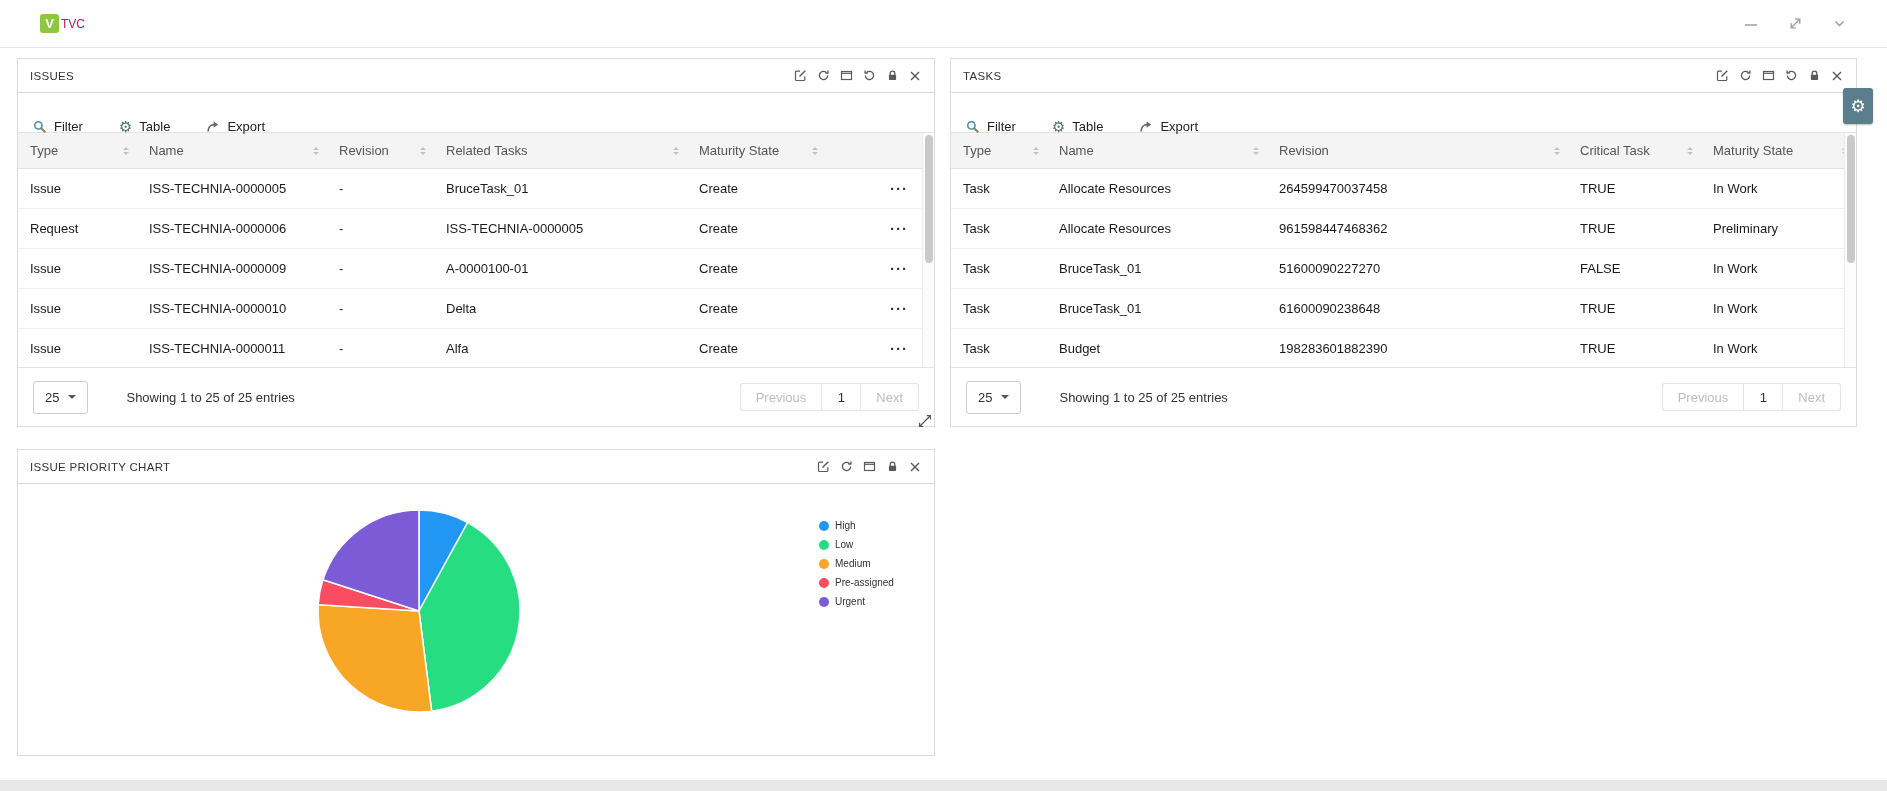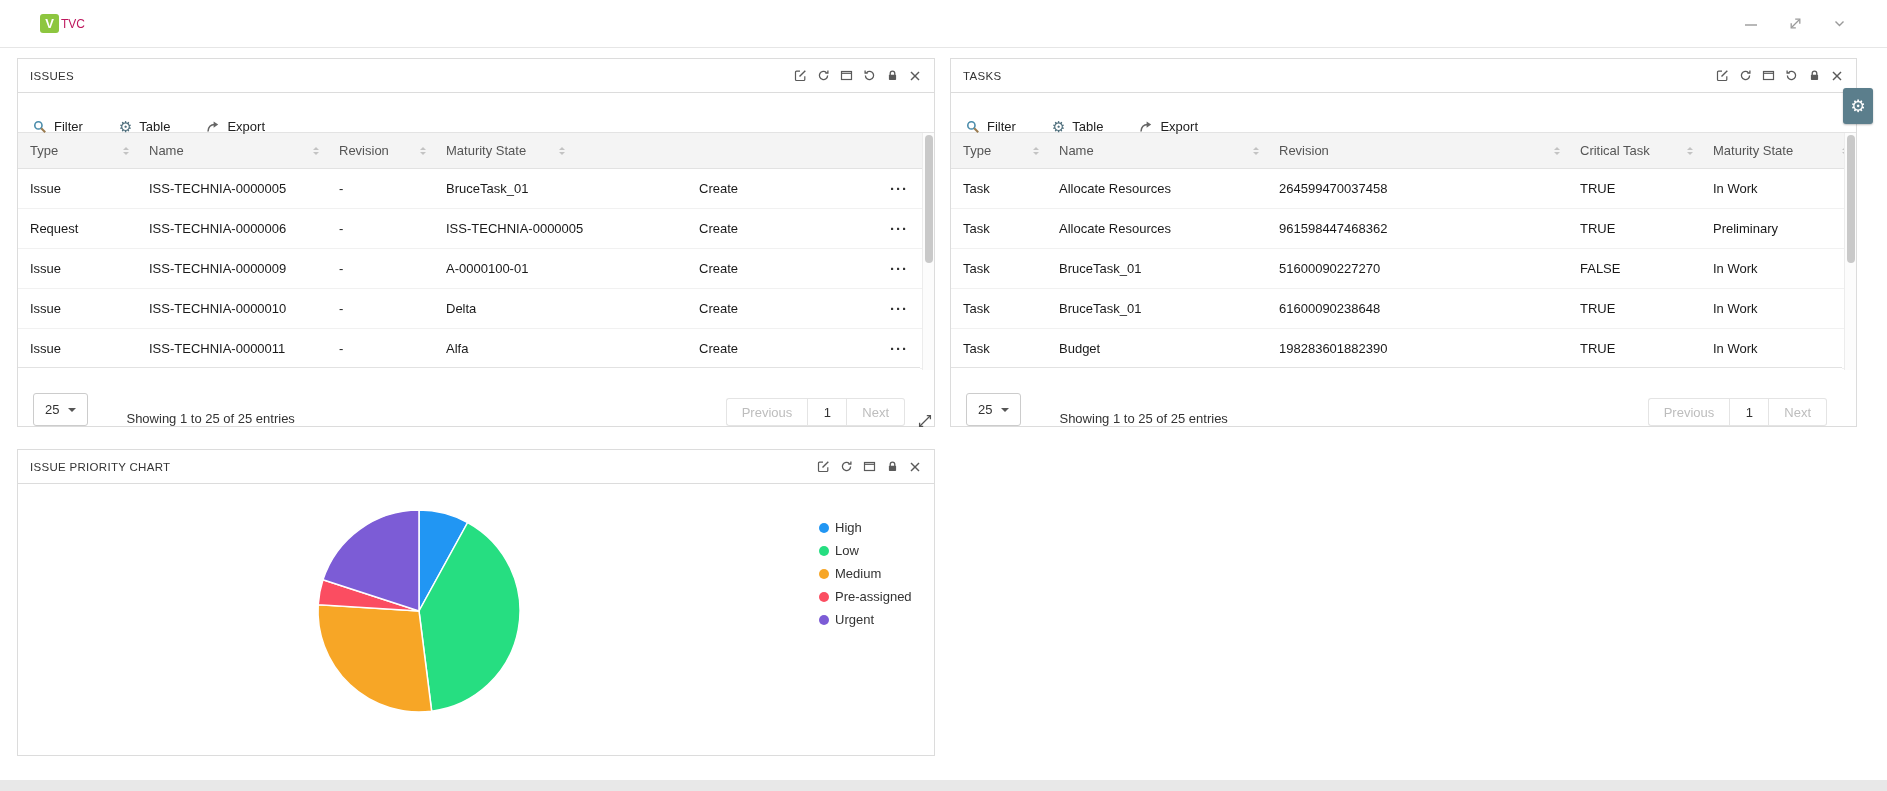--- a/index.html
+++ b/index.html
@@ -52,40 +52,40 @@
   .t-type{width:96px} .t-name{width:220px} .t-rev{width:301px} .t-crit{width:133px} .t-mat{flex:1}
 
   .row-menu { margin-left:auto; margin-right:26px; border:none; background:none; cursor:pointer;
               font-size:15px; font-weight:bold; color:#333; letter-spacing:1px; line-height:1; }
 
   .vscrollbar { position:absolute; right:0; top:74px; width:12px; height:237px;
                 background:#fcfcfc; border-left:1px solid #ececec; }
   .vthumb { position:absolute; top:2px; left:2px; width:8px; height:128px; background:#c9c9c9; border-radius:4px; }
 
   
-  .panel-footer { position:absolute; left:0; right:14px; bottom:0; height:59px; border-top:1px solid #e2e2e2;
-                  background:#fff; display:flex; align-items:flex-end; padding:0 15px; }
+  .panel-footer { position:absolute; left:0; right:0; bottom:0; height:59px; border-top:1px solid #e2e2e2;
+                  background:#fff; display:flex; align-items:center; padding:8px 15px; }
   .pagesize { display:flex; align-items:center; gap:9px; border:1px solid #ccc; border-radius:3px; height:33px;
               padding:0 11px; font-size:13px; color:#333; background:#fff; cursor:pointer; }
   .caret-down { width:0; height:0; border:4px solid transparent; border-top-color:#555; margin-top:4px; }
   .showing { margin-left:38px; font-size:13px; color:#333; }
   .pagination { margin-left:auto; display:flex; }
   .pg { height:28px; padding:0 15px; display:flex; align-items:center; justify-content:center;
         font-size:13px; background:#fff; border:1px solid #e4e4e4; cursor:pointer; }
   .pg-prev { color:#bdbdbd; border-right:none; border-radius:3px 0 0 3px; }
   .pg-cur  { color:#333; min-width:40px; }
   .pg-next { color:#bdbdbd; border-left:none; border-radius:0 3px 3px 0; }
 
   .resize-handle { position:absolute; right:0px; bottom:-4px; width:18px; height:18px; cursor:nwse-resize; }
 
   
   .chart-body { position:relative; width:100%; height:271px; background:#fff; }
   .pie-wrap { position:absolute; left:295px; top:21px; }
   .legend { position:absolute; left:801px; top:36px; display:flex; flex-direction:column; gap:8px; }
-  .legend-item { display:flex; align-items:center; gap:6px; font-size:13px; color:#333; }
+  .legend-item { display:flex; align-items:center; gap:6px; font-size:10px; color:#333; }
   .legend-dot { width:10px; height:10px; border-radius:50%; flex:0 0 auto; }
 
   
   .settings-tab { position:absolute; left:1843px; top:88px; width:30px; height:36px; background:#5b7e8c;
                   border-radius:3px; display:flex; align-items:center; justify-content:center;
                   color:#fff; font-size:17px; z-index:10; cursor:pointer; box-shadow:0 1px 2px rgba(0,0,0,.25); }
   .bottom-strip { position:absolute; left:0; bottom:0; width:100%; height:11px; background:#e8e8e8; }
 </style>
 </head>
 <body>
@@ -188,20 +188,27 @@
     </div>
     <div class="th i-name">
       <span>Name</span>
         <span class="sort">
           <i class="up"></i>
           <i class="dn"></i>
         </span>
     </div>
     <div class="th i-rev">
       <span>Revision</span>
+        <span class="sort">
+          <i class="up"></i>
+          <i class="dn"></i>
+        </span>
+    </div>
+    <div class="th i-rel">
+      <span>Related Tasks</span>
         <span class="sort">
           <i class="up"></i>
           <i class="dn"></i>
         </span>
     </div>
     <div class="th i-mat">
       <span>Maturity State</span>
         <span class="sort">
           <i class="up"></i>
           <i class="dn"></i>

